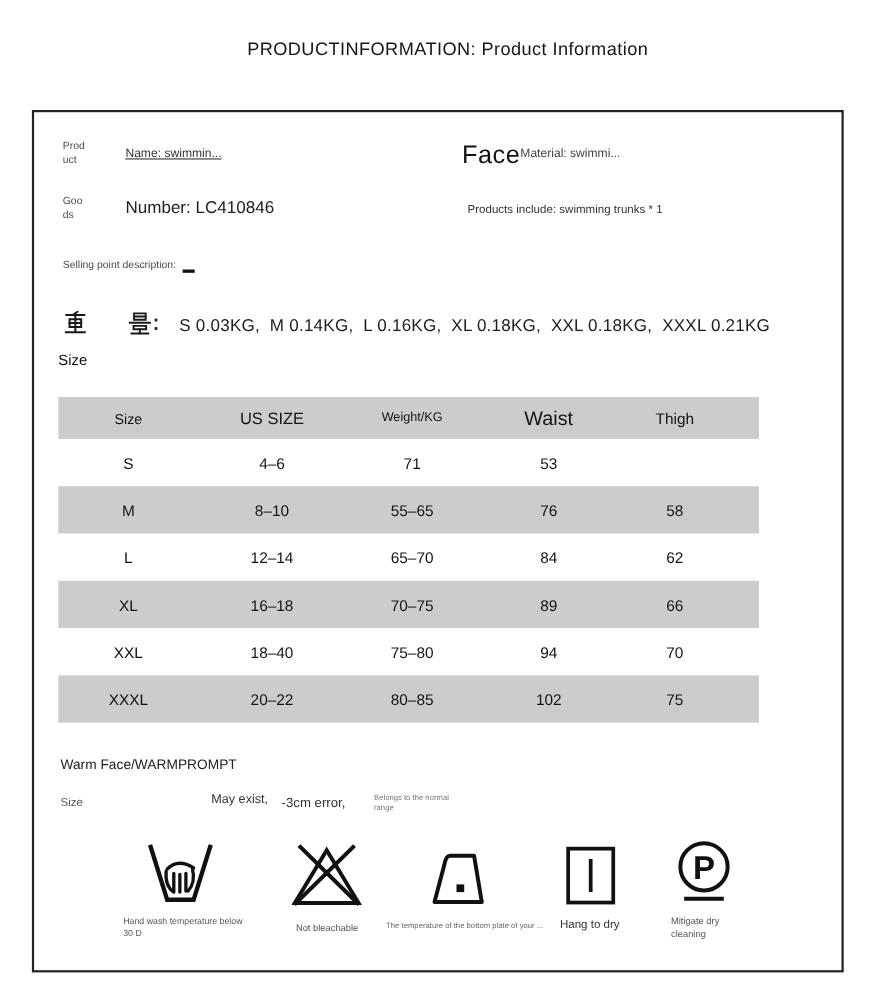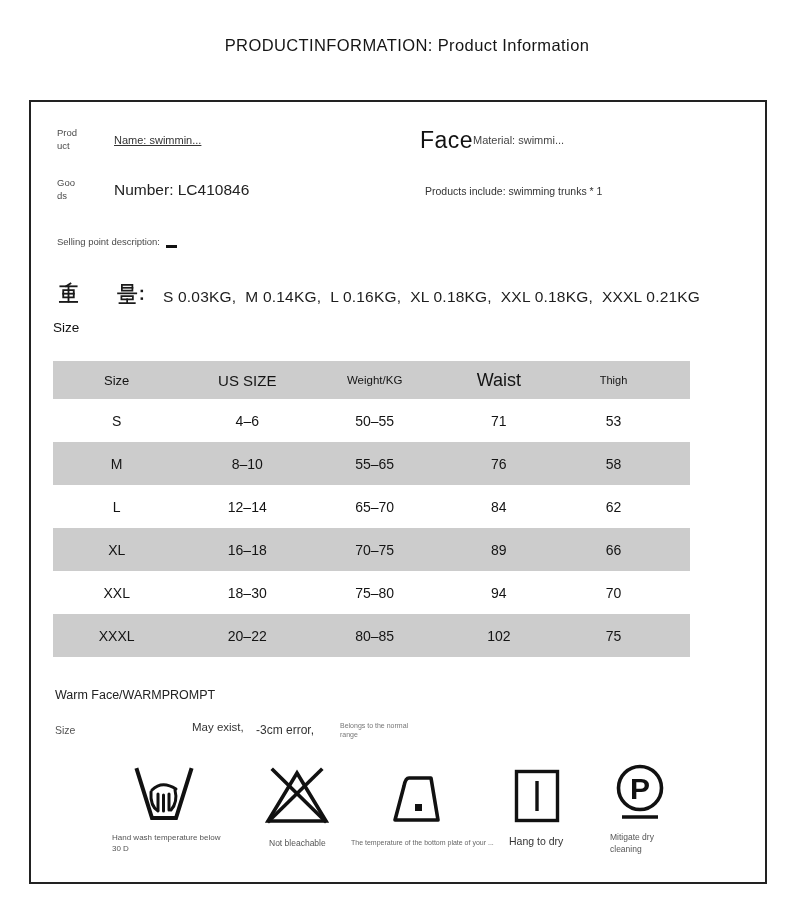--- a/index.html
+++ b/index.html
@@ -33,21 +33,21 @@
 
   .size-table{left:53px;top:361px;width:637px;}
   .t-row{display:grid;grid-template-columns:20% 21% 19% 20% 16%;height:43px;}
   .t-row:nth-child(odd){background:#cccccc;}
   .t-row.t-header{height:38px;}
   .t-cell{display:flex;align-items:center;justify-content:center;font-size:14px;color:#141414;}
   .t-header .t-cell:nth-child(1){font-size:13px;}
   .t-header .t-cell:nth-child(2){font-size:15px;}
   .t-header .t-cell:nth-child(3){font-size:11.5px;}
   .t-header .t-cell:nth-child(4){font-size:18px;}
-  .t-header .t-cell:nth-child(5){font-size:11px;}
+  .t-header .t-cell:nth-child(5){font-size:14px;}
 
   .warm-title{left:55px;top:688px;font-size:12.5px;color:#222;}
   .wt-size{left:55px;top:724px;font-size:10.5px;color:#555;}
   .wt-note1{left:192px;top:721px;font-size:11.5px;color:#333;}
   .wt-note2{left:256px;top:723px;font-size:12px;color:#333;}
   .wt-note3{left:340px;top:721px;font-size:7px;color:#777;width:86px;line-height:1.35;}
 
   .care-icon{color:#111;}
   .icon-handwash{left:134px;top:766px;}
   .icon-nobleach{left:265px;top:766px;}
@@ -115,21 +115,20 @@
     <div class="t-row t-header">
       <div class="t-cell">Size</div>
       <div class="t-cell">US SIZE</div>
       <div class="t-cell">Weight/KG</div>
       <div class="t-cell">Waist</div>
       <div class="t-cell">Thigh</div>
     </div>
     <div class="t-row">
       <div class="t-cell">S</div>
       <div class="t-cell">4–6</div>
-      <div class="t-cell">50–55</div>
       <div class="t-cell">71</div>
       <div class="t-cell">53</div>
     </div>
     <div class="t-row">
       <div class="t-cell">M</div>
       <div class="t-cell">8–10</div>
       <div class="t-cell">55–65</div>
       <div class="t-cell">76</div>
       <div class="t-cell">58</div>
     </div>
@@ -142,21 +141,21 @@
     </div>
     <div class="t-row">
       <div class="t-cell">XL</div>
       <div class="t-cell">16–18</div>
       <div class="t-cell">70–75</div>
       <div class="t-cell">89</div>
       <div class="t-cell">66</div>
     </div>
     <div class="t-row">
       <div class="t-cell">XXL</div>
-      <div class="t-cell">18–30</div>
+      <div class="t-cell">18–40</div>
       <div class="t-cell">75–80</div>
       <div class="t-cell">94</div>
       <div class="t-cell">70</div>
     </div>
     <div class="t-row">
       <div class="t-cell">XXXL</div>
       <div class="t-cell">20–22</div>
       <div class="t-cell">80–85</div>
       <div class="t-cell">102</div>
       <div class="t-cell">75</div>

